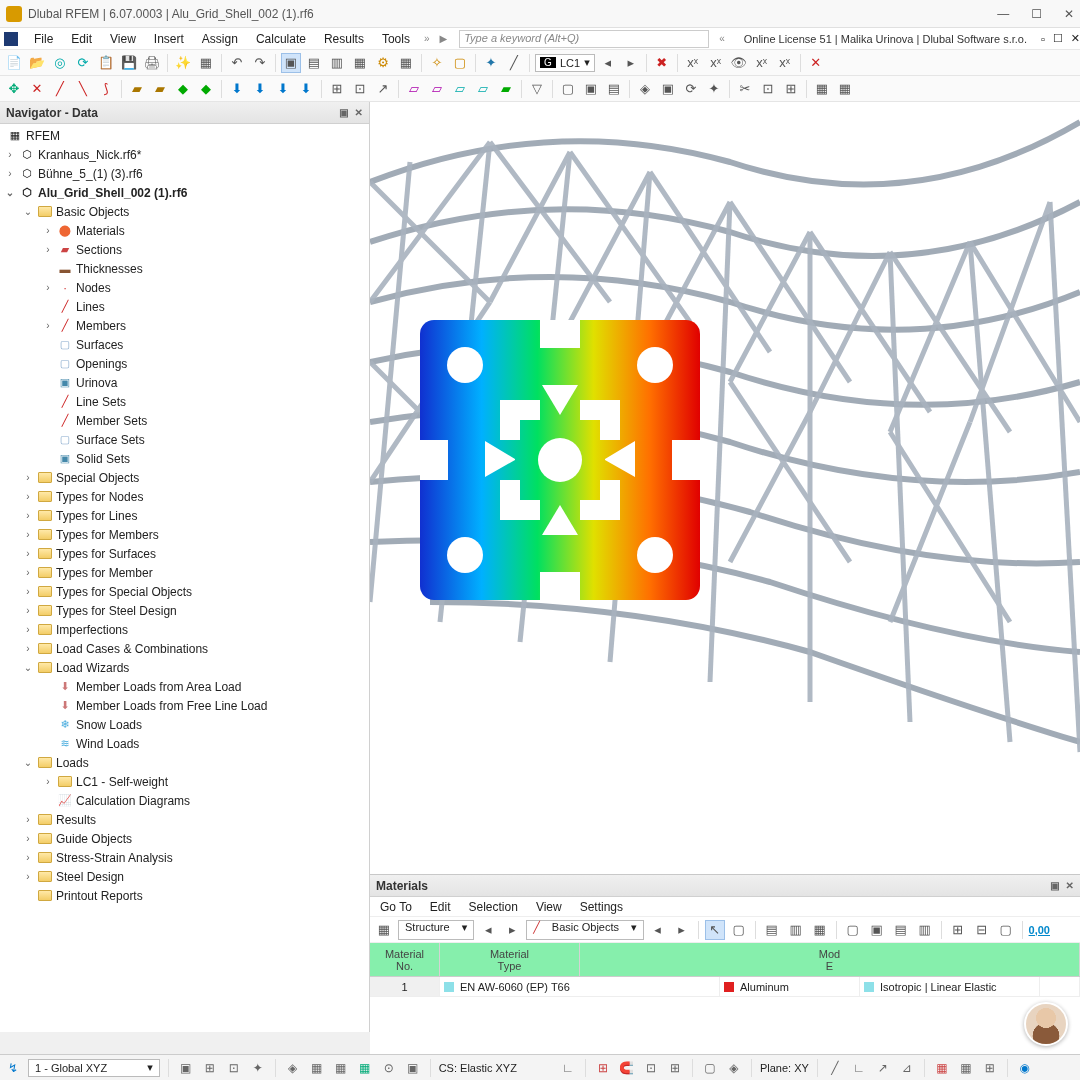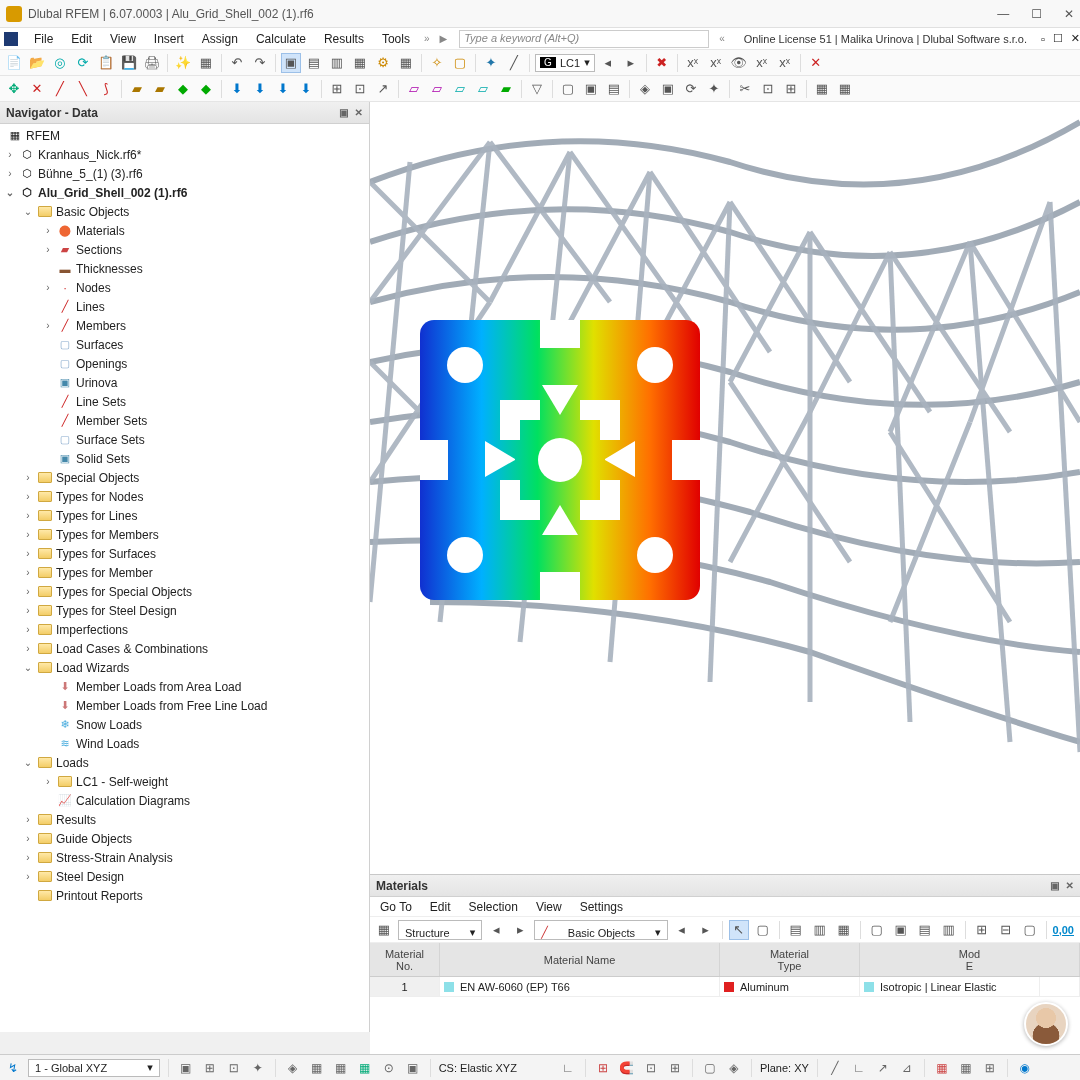--- a/index.html
+++ b/index.html
@@ -28,22 +28,22 @@
 .tn{display:flex;align-items:center;height:19px;padding-left:4px;font-size:12px;white-space:nowrap;cursor:default}
 .tn.bold{font-weight:700}
 .tn .tg{width:12px;text-align:center;color:#666;font-size:10px}
 .tn .ic{width:16px;height:16px;margin:0 3px;display:flex;align-items:center;justify-content:center;font-size:11px}
 .fld{background:linear-gradient(#ffe9a8,#f3cd67);width:14px;height:11px;border-radius:1px;border:1px solid #d0a840}
 .vp{flex:1;position:relative;background:#fff;overflow:hidden}
 .vp svg{position:absolute;inset:0}
 .matpanel{position:absolute;left:370px;right:0;bottom:0;background:#fff;border-top:1px solid #c8c8c8;height:206px;display:flex;flex-direction:column}
 .matmenu{height:20px;display:flex;align-items:center;gap:18px;padding-left:10px;font-size:12px;border-bottom:1px solid #eee}
 .mattb{height:26px;display:flex;align-items:center;padding:0 4px;gap:4px;border-bottom:1px solid #eee}
-.dd{height:20px;border:1px solid #bbb;background:#fff;padding:0 6px;font-size:11px;display:flex;align-items:flex-end;gap:20px}
-.tblhdr{display:flex;height:34px;background:#e5e5e5;border-bottom:1px solid #ccc;font-size:11px;color:#444}
+.dd{height:20px;border:1px solid #bbb;background:#fff;padding:0 6px;font-size:11px;display:flex;align-items:flex-start;gap:12px}
+.tblhdr{display:flex;height:34px;background:#86efac;border-bottom:1px solid #ccc;font-size:11px;color:#444}
 .th{border-right:1px solid #d4d4d4;display:flex;align-items:center;justify-content:center;text-align:center;padding:2px}
 .tblrow{display:flex;height:20px;font-size:11px;align-items:center;border-bottom:1px solid #eee}
 .td{border-right:1px solid #eee;padding:0 4px;display:flex;align-items:center;height:100%}
 .tabstrip{height:26px;background:#f4f4f4;border-top:1px solid #ddd;display:flex;align-items:center;font-size:11px}
 .tabstrip .nav-pg{padding:0 8px;color:#555}
 .tab{padding:3px 10px;border:1px solid #ccc;background:#fafafa;margin-right:-1px;height:22px;display:flex;align-items:center;cursor:pointer}
 .tab.active{background:#fff;border-bottom-color:#fff;font-weight:600}
 .viewtabs{position:absolute;left:0;bottom:0;width:370px;height:26px;background:#f4f4f4;border-top:1px solid #ddd;display:flex;align-items:center;padding:0 6px;gap:12px}
 .statusbar{position:fixed;left:0;bottom:0;width:1080px;height:26px;background:#f4f4f4;border-top:1px solid #ccc;display:flex;align-items:center;padding:0 4px;gap:6px;font-size:11px}
 .statusbar .csdd{height:18px;border:1px solid #bbb;background:#fff;padding:0 6px;display:flex;align-items:center}
@@ -549,23 +549,20 @@
     <span class="tb">⊟</span>
     <span class="tb">▢</span>
     <div class="sep"></div>
     <span style="color:#08c;font-weight:600;font-size:11px;text-decoration:underline">0,00</span>
   </div>
   <div class="tblhdr">
     <div class="th" style="width:70px">
         <span style="white-space:pre-line">Material
 No.</span>
       </div>
-    <div class="th" style="width:280px">
-        <span>Material Name</span>
-      </div>
     <div class="th" style="width:140px">
         <span style="white-space:pre-line">Material
 Type</span>
       </div>
     <div class="th" style="flex:1">
         <span style="white-space:pre-line">Mod
 E</span>
       </div>
   </div>
   <div class="tblrow">

